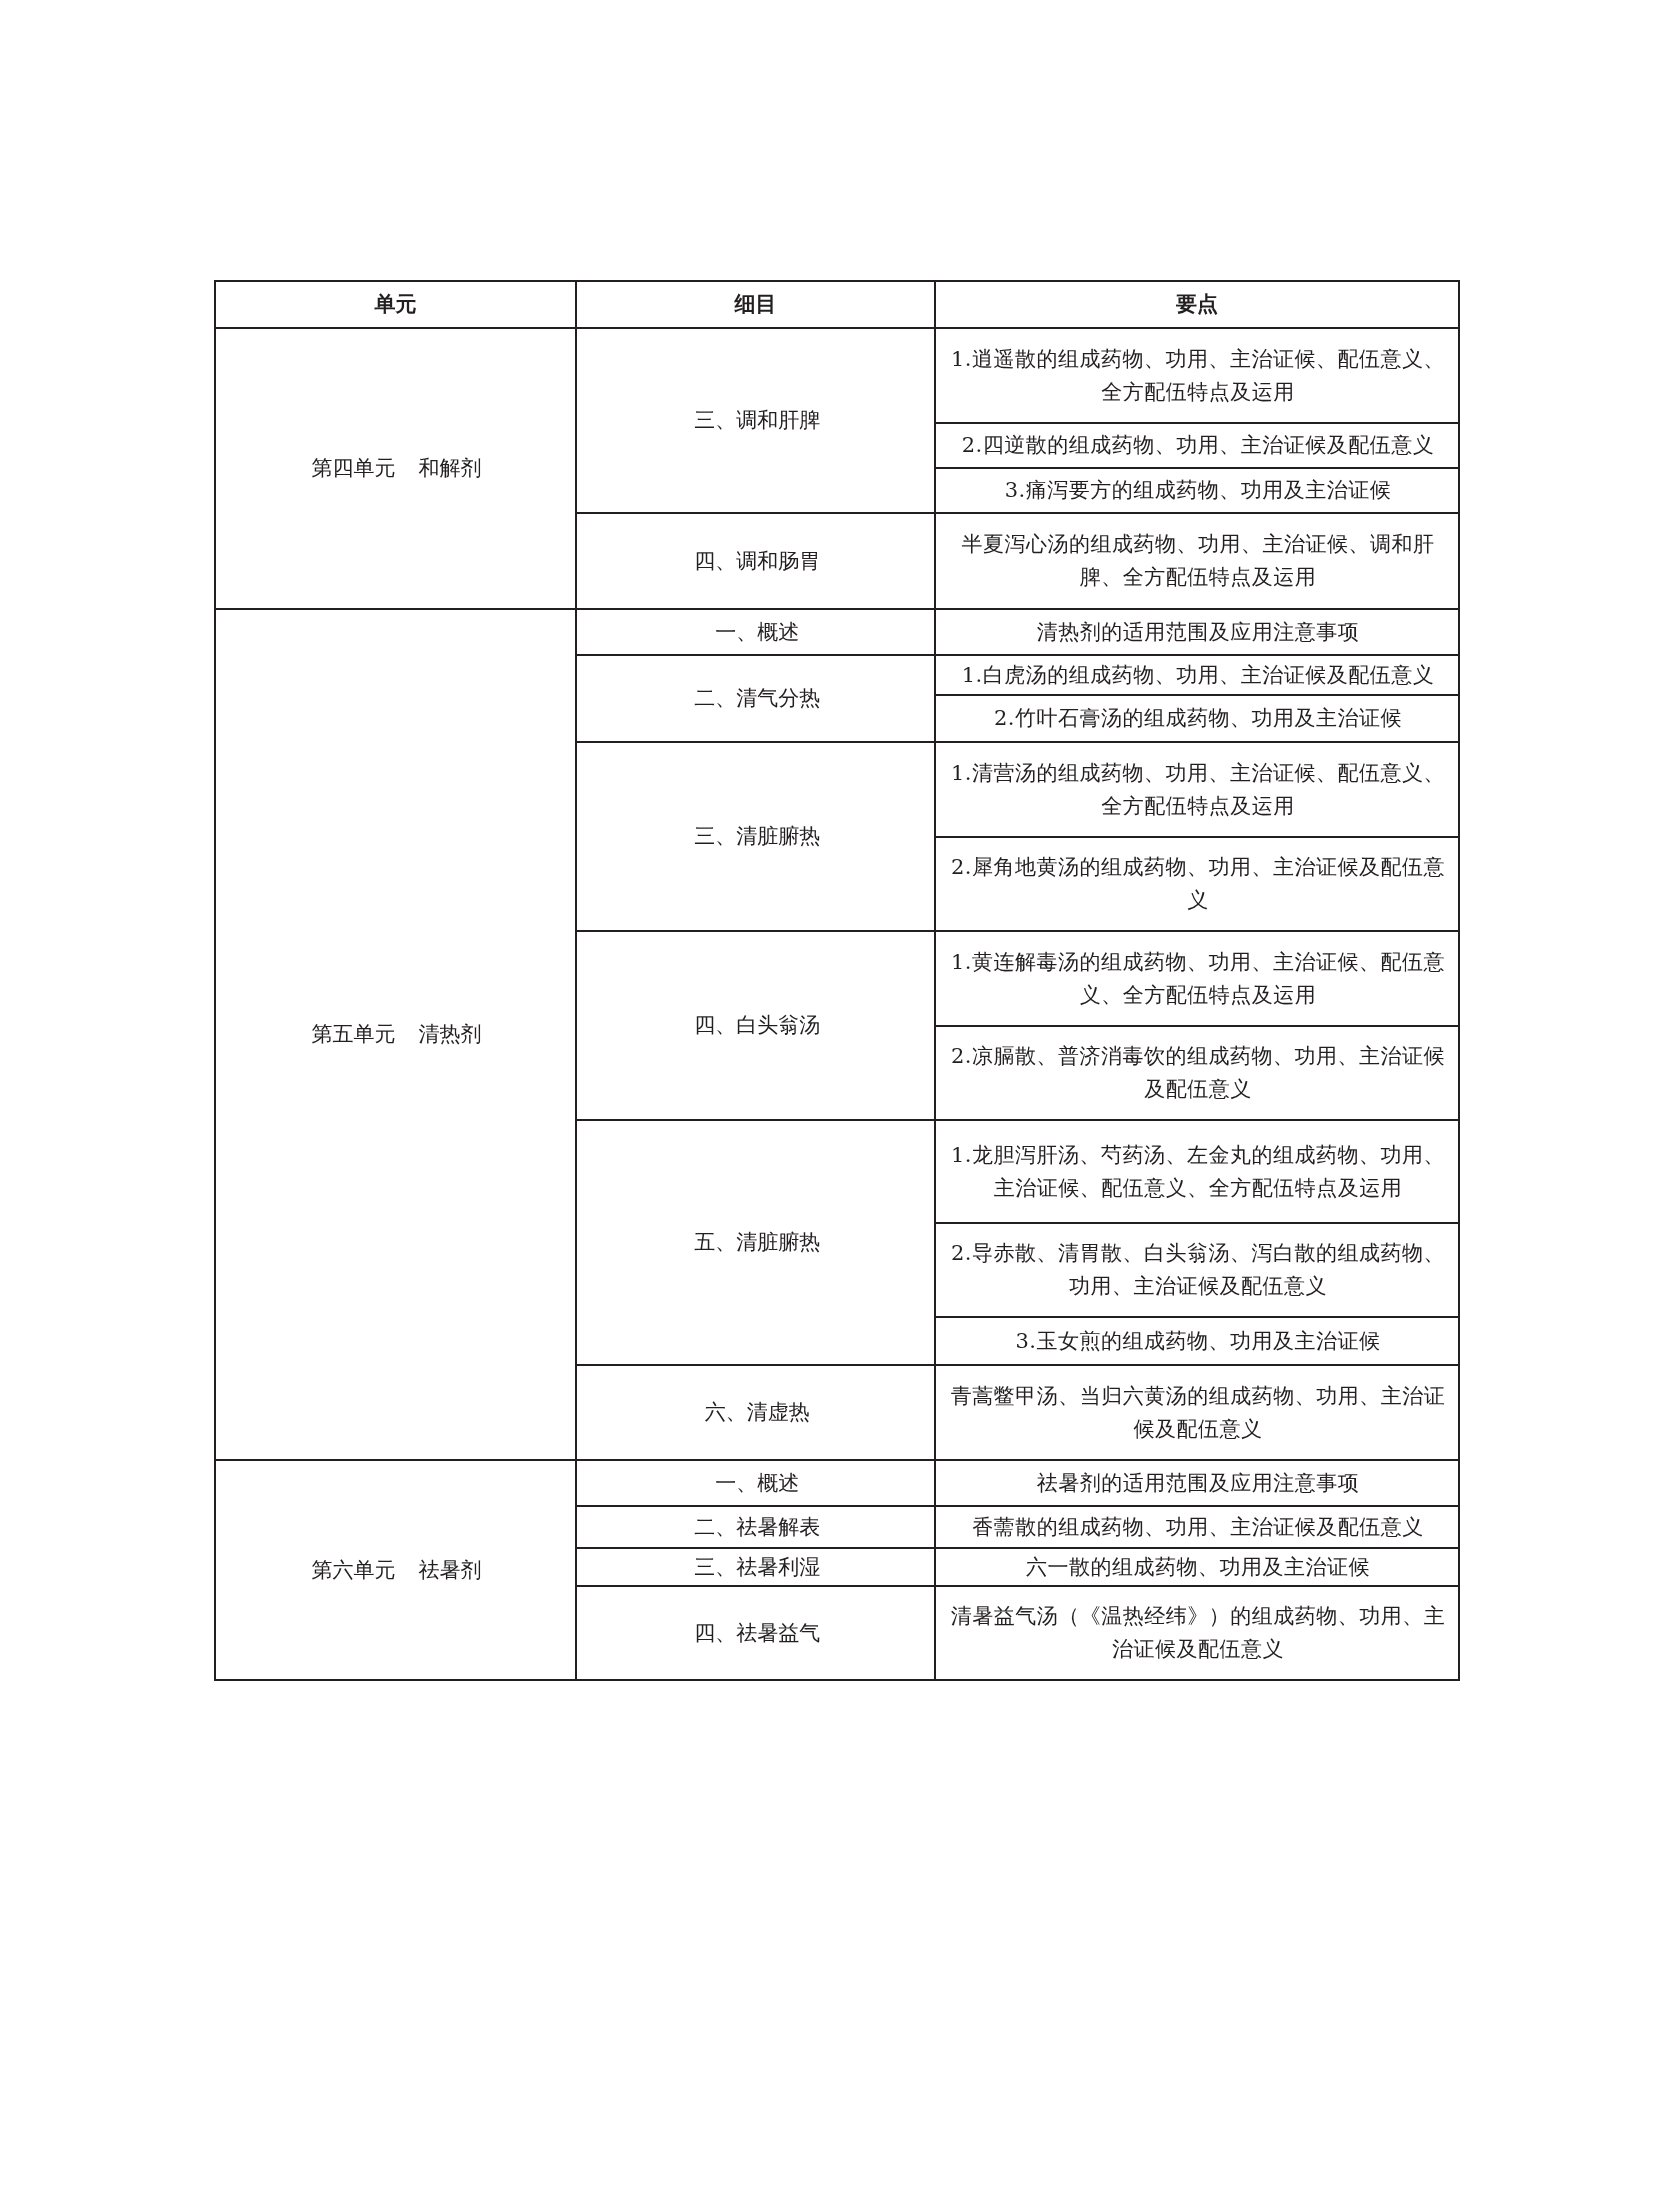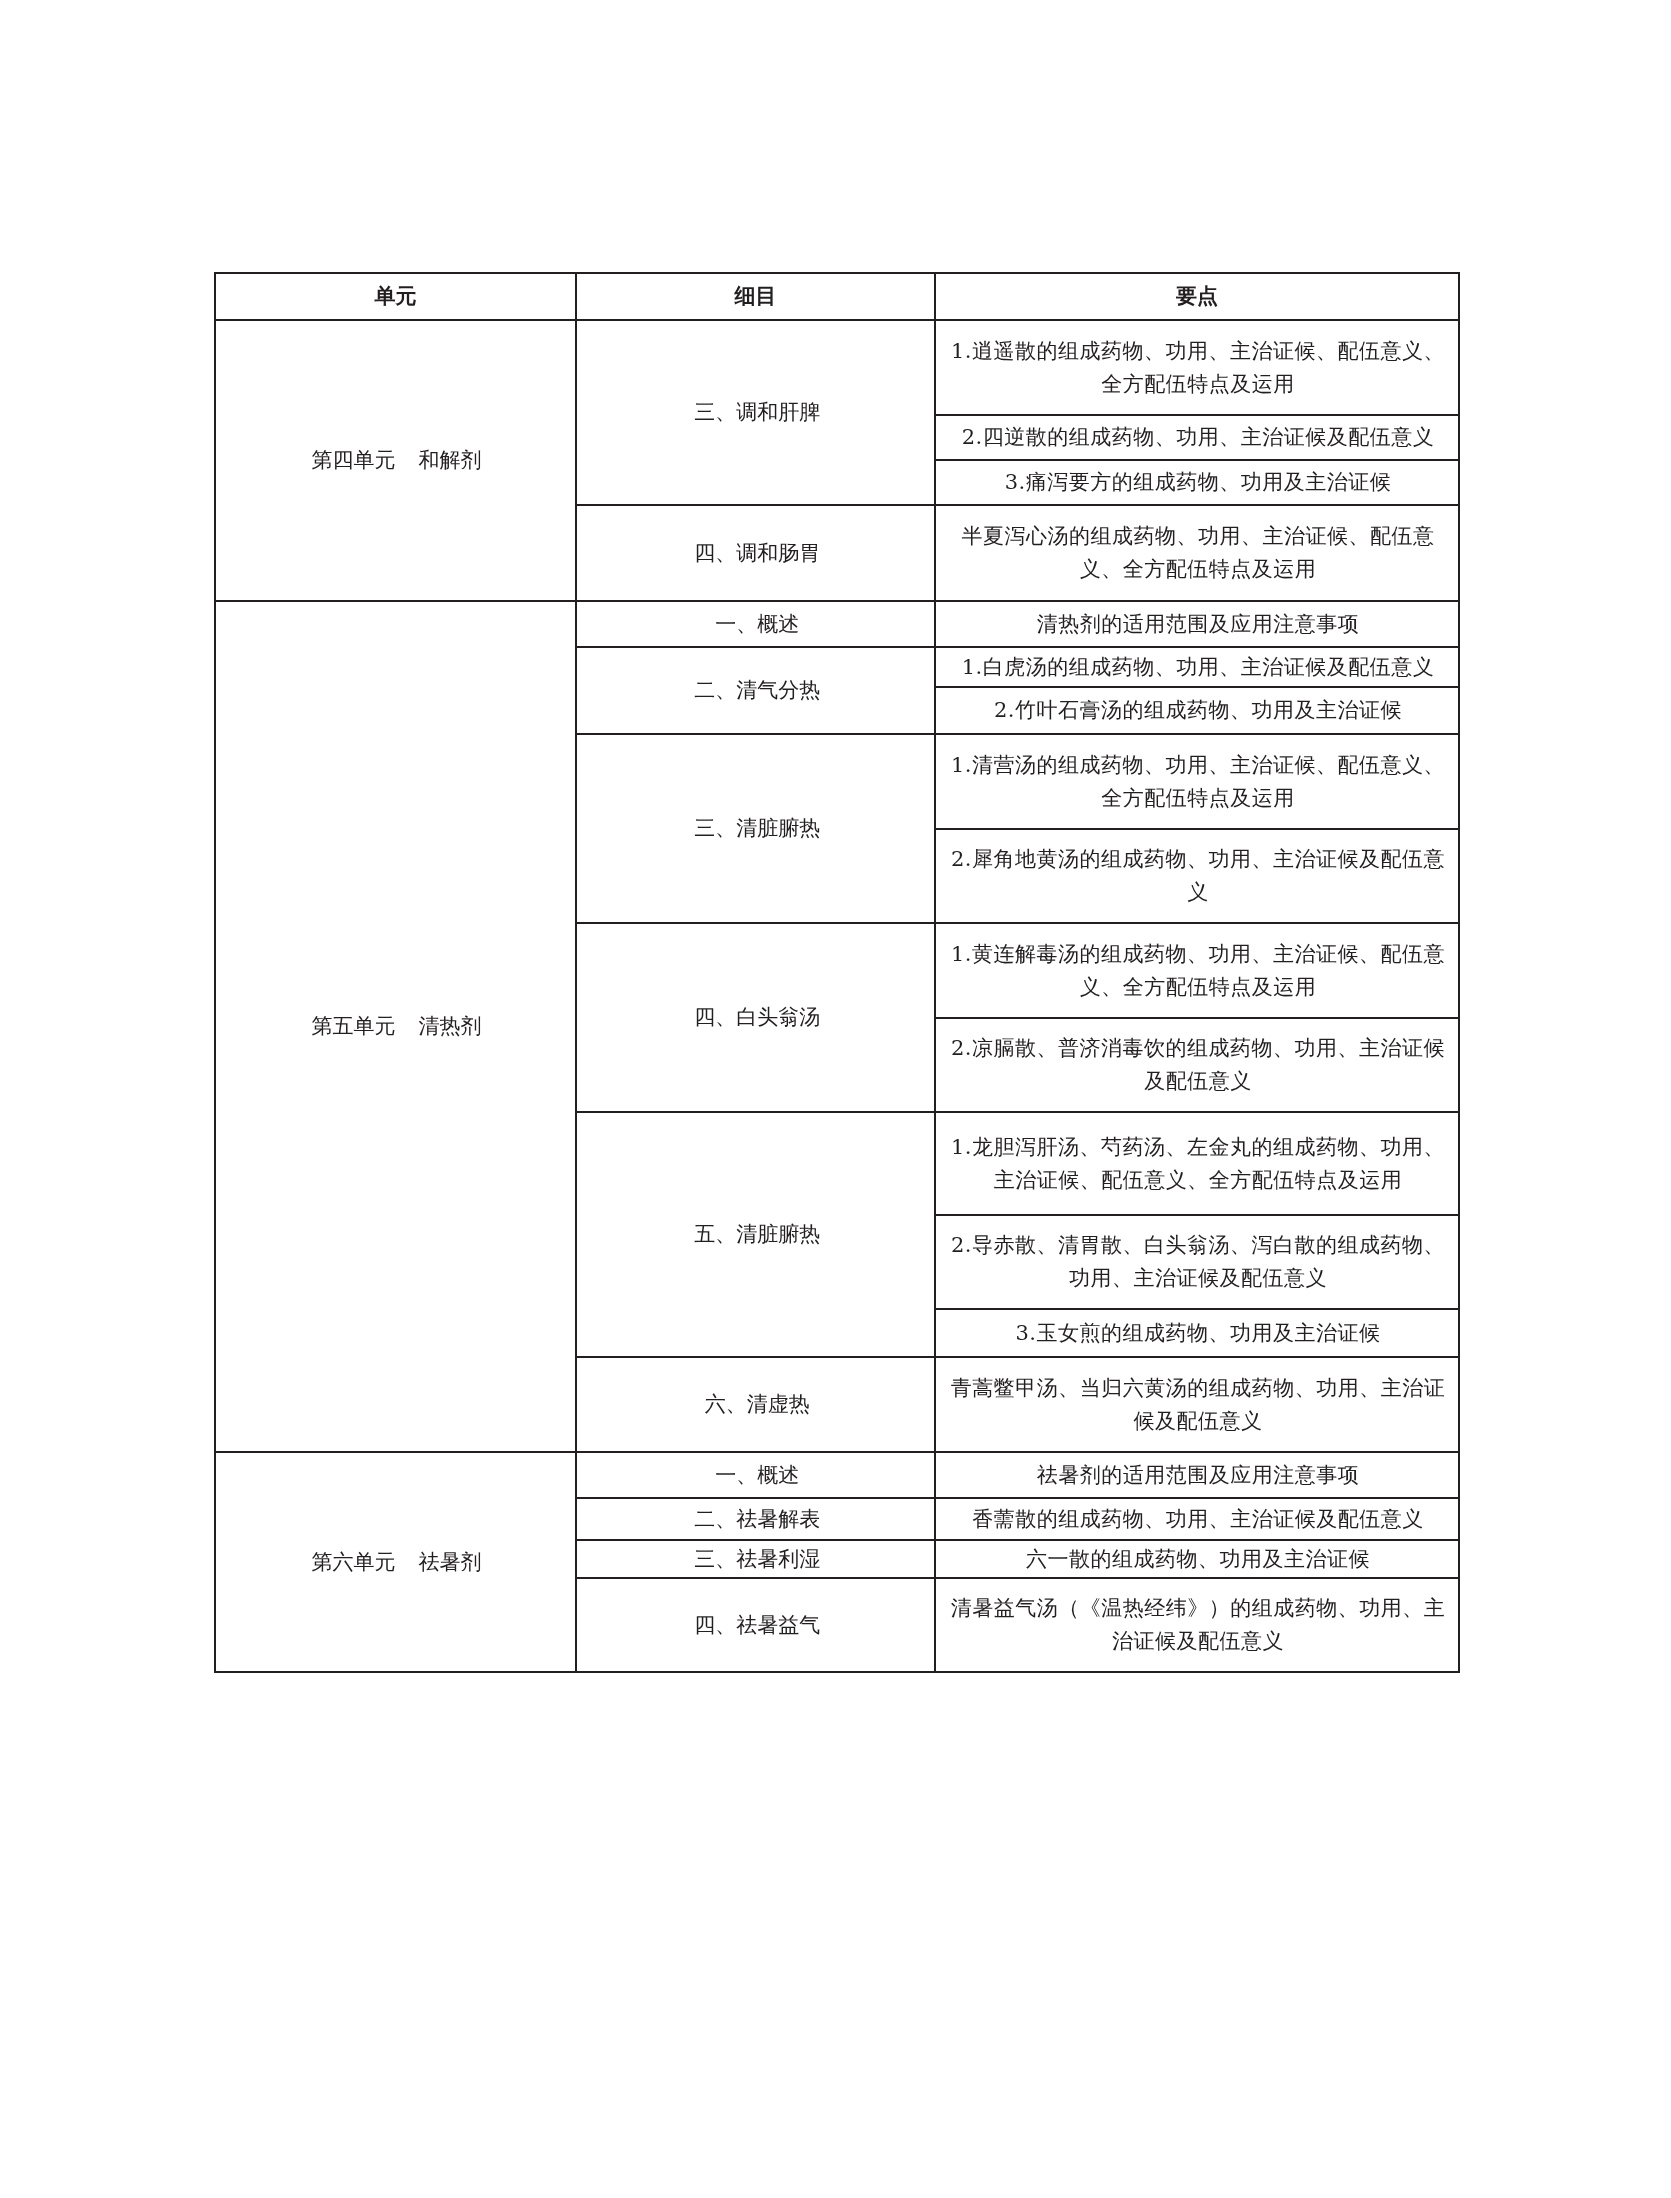--- a/index.html
+++ b/index.html
@@ -4,21 +4,21 @@
 <style>
   html, body { margin: 0; padding: 0; background: #ffffff; }
   body {
     width: 1672px; height: 2199px; position: relative; overflow: hidden;
     font-family: "DejaVu Serif", "Liberation Serif", serif;
     color: #231f20;
   }
   .page { position: absolute; left: 0; top: 0; width: 1672px; height: 2199px; }
   table.syllabus {
     position: absolute;
-    left: 214px; top: 272px;
+    left: 214px; top: 280px;
     width: 1245px;
     border-collapse: collapse;
     table-layout: fixed;
   }
   table.syllabus col.c1 { width: 361px; }
   table.syllabus col.c2 { width: 359px; }
   table.syllabus col.c3 { width: 524px; }
   table.syllabus th, table.syllabus td {
     border: 2.4px solid #231f20;
     padding: 0 13.4px;
@@ -71,21 +71,21 @@
         <td class="point">1.逍遥散的组成药物、功用、主治证候、配伍意义、全方配伍特点及运用</td>
       </tr>
       <tr style="height:45px">
         <td class="point">2.四逆散的组成药物、功用、主治证候及配伍意义</td>
       </tr>
       <tr style="height:45px">
         <td class="point">3.痛泻要方的组成药物、功用及主治证候</td>
       </tr>
       <tr style="height:96px">
         <td class="sub">四、调和肠胃</td>
-        <td class="point">半夏泻心汤的组成药物、功用、主治证候、配伍意义、全方配伍特点及运用</td>
+        <td class="point">半夏泻心汤的组成药物、功用、主治证候、调和肝脾、全方配伍特点及运用</td>
       </tr>
 
       <tr style="height:46px">
         <td class="unit" rowspan="11">
           <span>第五单元</span><span class="unit-gap"></span><span>清热剂</span>
         </td>
         <td class="sub">一、概述</td>
         <td class="point">清热剂的适用范围及应用注意事项</td>
       </tr>
       <tr style="height:40px">

